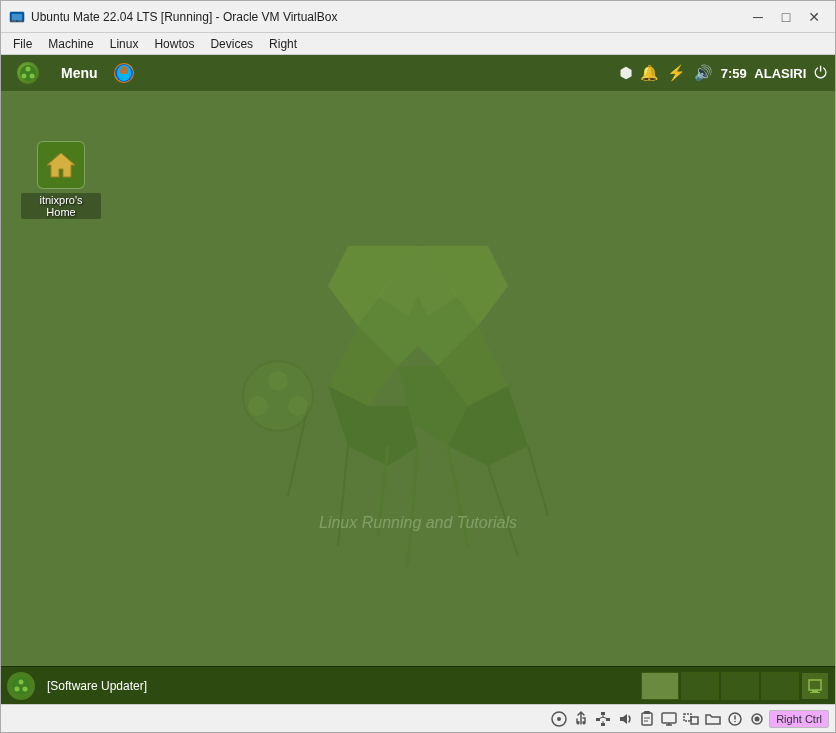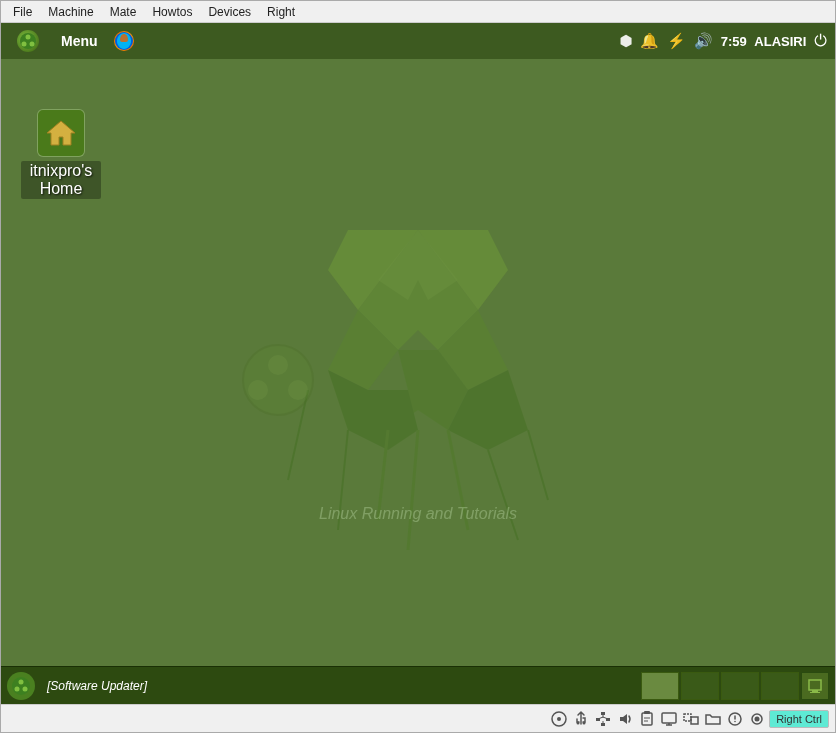--- a/index.html
+++ b/index.html
@@ -191,21 +191,21 @@
       border-radius: 6px;
       display: flex;
       align-items: center;
       justify-content: center;
       border: 1px solid rgba(255,255,255,0.3);
     }
 
     .icon-label {
       margin-top: 4px;
       color: white;
-      font-size: 16px;
+      font-size: 11px;
       text-align: center;
       text-shadow: 1px 1px 2px rgba(0,0,0,0.8);
       background: rgba(0,0,0,0.3);
       padding: 1px 4px;
       border-radius: 2px;
       width: 100%;
     }
 
     #watermark-text {
       position: absolute;
@@ -297,45 +297,61 @@
       justify-content: center;
       font-size: 13px;
       cursor: pointer;
       color: #555;
     }
 
     #right-ctrl-badge {
       font-size: 11px;
       color: #333;
       padding: 2px 6px;
-      background: #5eead4;
+      background: #f0abfc;
       border: 1px solid #bbb;
       border-radius: 2px;
       cursor: pointer;
     }
 
     
     #jellyfish-svg {
       position: absolute;
       top: 50%;
       left: 50%;
       transform: translate(-50%, -48%);
       opacity: 0.5;
     }
   </style>
 </head>
 <body>
 
 <div id="vbox-window">
 
+  <div id="title-bar">
+    <div id="title-bar-icon">
+      <svg width="16" height="16" viewBox="0 0 16 16">
+        <rect x="1" y="3" width="14" height="10" rx="1" fill="#0060a8" stroke="#004080" stroke-width="0.5"></rect>
+        <rect x="3" y="5" width="10" height="6" fill="#4090d0"></rect>
+        <rect x="3" y="11" width="4" height="2" fill="#606060"></rect>
+        <rect x="9" y="11" width="4" height="2" fill="#606060"></rect>
+      </svg>
+    </div>
+    <span id="title-bar-text">Ubuntu Mate 22.04 LTS [Running] - Oracle VM VirtualBox</span>
+    <div id="window-controls">
+      <button class="win-btn">─</button>
+      <button class="win-btn">□</button>
+      <button class="win-btn close">✕</button>
+    </div>
+  </div>
 
   <div id="menu-bar">
     <span class="menu-item">File</span>
     <span class="menu-item">Machine</span>
-    <span class="menu-item">Mate</span>
+    <span class="menu-item">Linux</span>
     <span class="menu-item">Howtos</span>
     <span class="menu-item">Devices</span>
     <span class="menu-item">Right</span>
   </div>
 
   <div id="vm-content">
     <div id="ubuntu-desktop">
 
       <div id="ubuntu-panel">
         <div id="panel-menu-btn">
@@ -409,21 +425,21 @@
 
         <div id="desktop-icon-home">
           <div class="icon-img">
             <svg width="32" height="32" viewBox="0 0 32 32">
               <polygon points="16,4 2,16 6,16 6,28 14,28 14,20 18,20 18,28 26,28 26,16 30,16" fill="#d4b040" stroke="#a08020" stroke-width="1"></polygon>
             </svg>
           </div>
           <div class="icon-label">itnixpro's Home</div>
         </div>
 
-        <div id="ubuntu-taskbar" style="position:absolute; bottom:0; left:0; right:0;font-style:italic;">
+        <div id="ubuntu-taskbar" style="position:absolute; bottom:0; left:0; right:0;">
           <div class="taskbar-app-icon">
             <svg width="20" height="20" viewBox="0 0 20 20">
               <circle cx="10" cy="10" r="9" fill="#3d8020"></circle>
               <circle cx="10" cy="6" r="2.5" fill="#80c040"></circle>
               <circle cx="6" cy="13" r="2.5" fill="#80c040"></circle>
               <circle cx="14" cy="13" r="2.5" fill="#80c040"></circle>
             </svg>
           </div>
           <span id="taskbar-app-label" style="color:white; font-size:12px; padding: 4px 8px; cursor:pointer;">[Software Updater]</span>
           <div id="taskbar-right">

